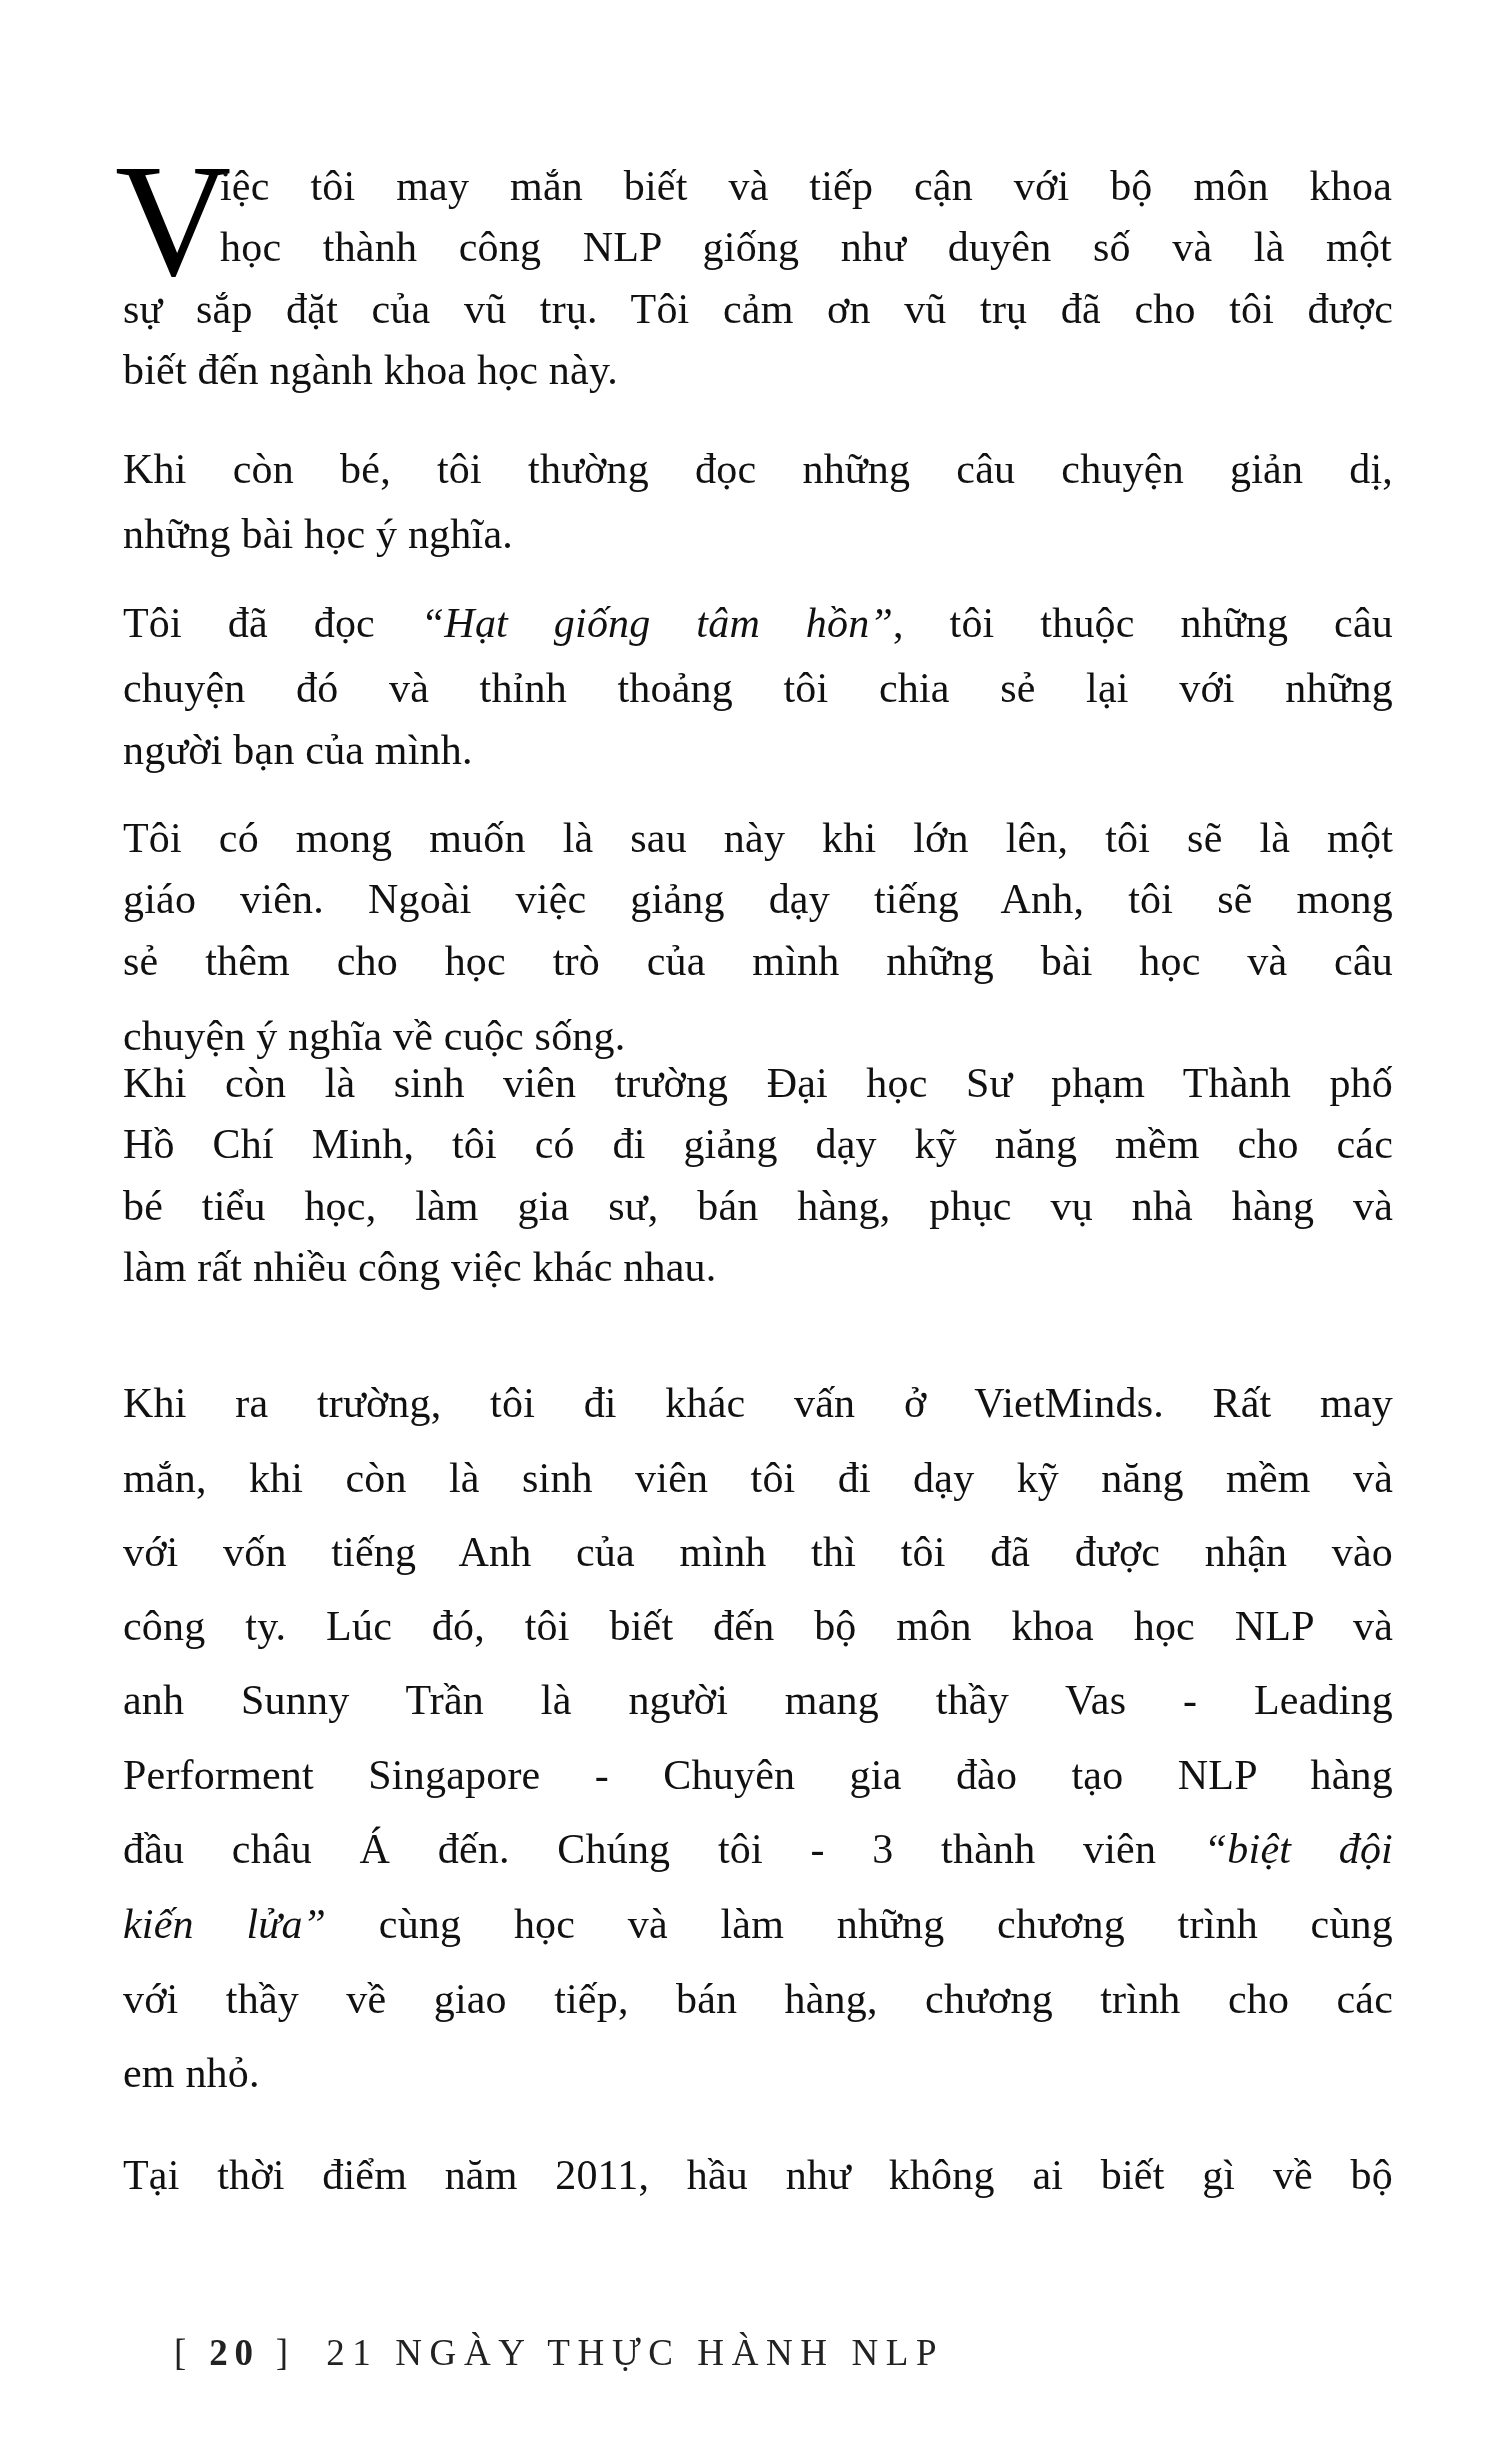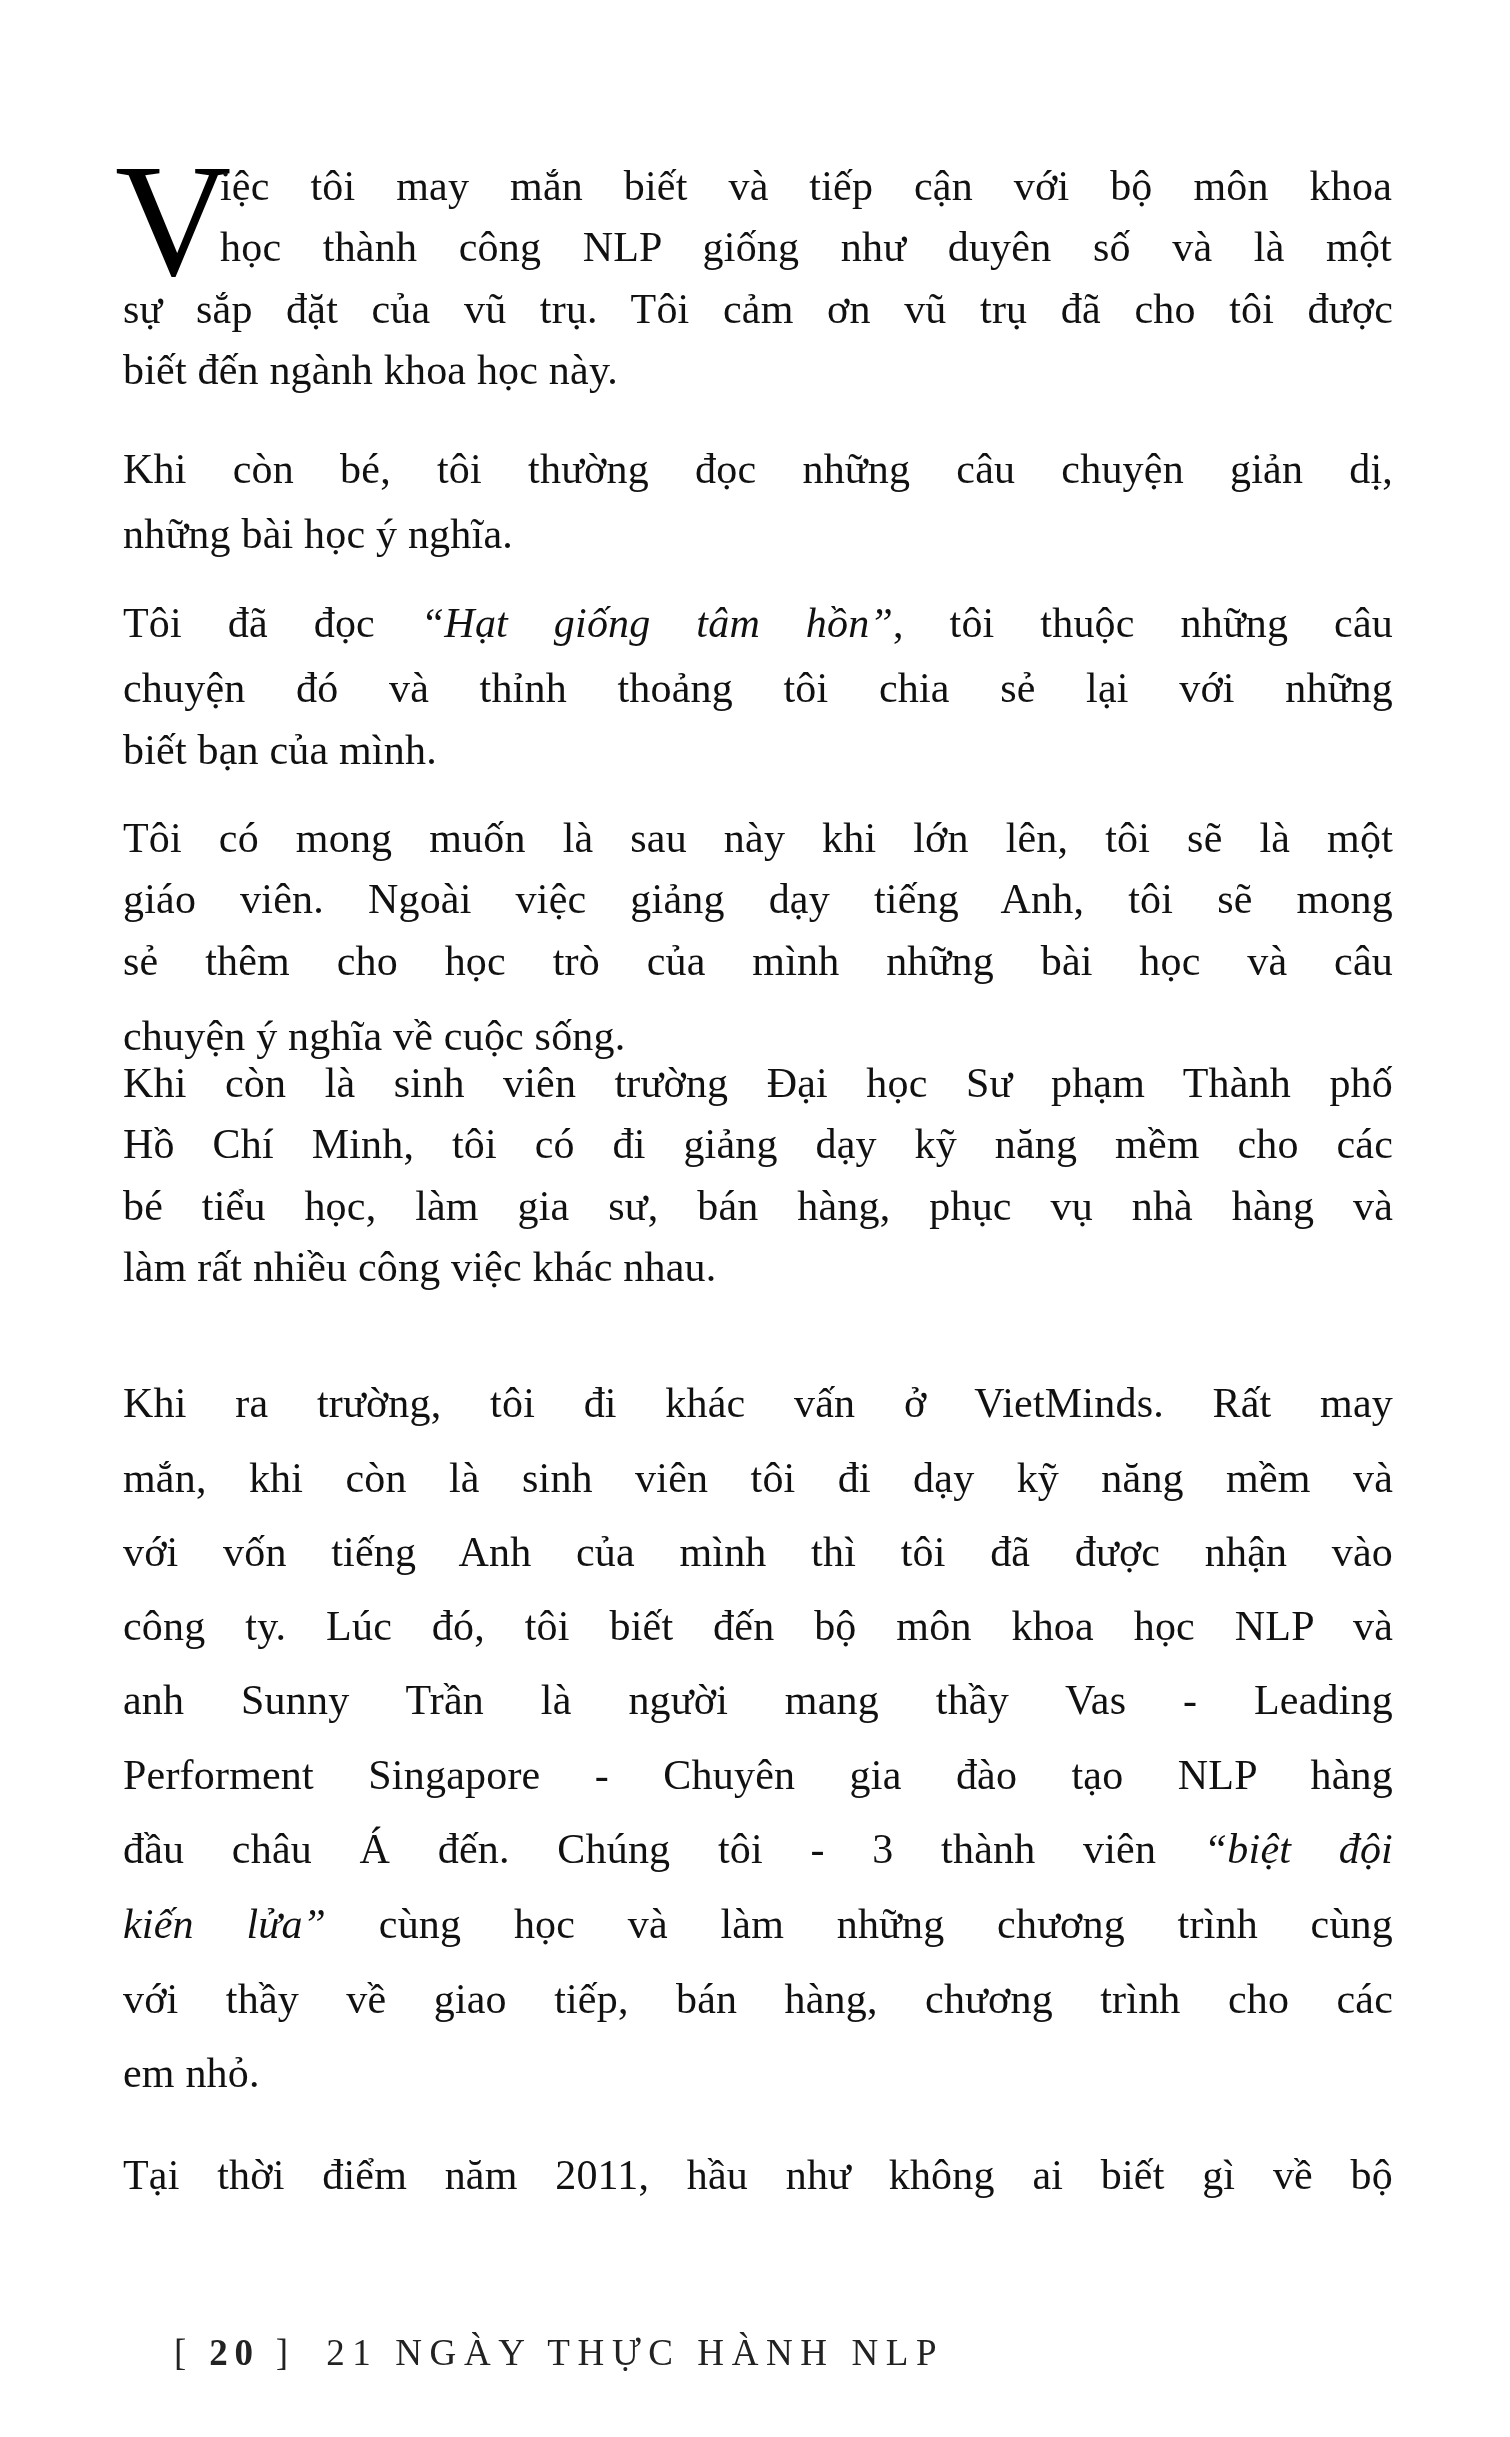--- a/index.html
+++ b/index.html
@@ -85,21 +85,21 @@
   </div>
 
   <div>
     <div class="line" style="top:444px">Khi còn bé, tôi thường đọc những câu chuyện giản dị,</div>
     <div class="line last" style="top:509px">những bài học ý nghĩa.</div>
   </div>
 
   <div>
     <div class="line" style="top:598px"><span>Tôi đã đọc </span><em>“Hạt giống tâm hồn”</em><span>, tôi thuộc những câu</span></div>
     <div class="line" style="top:663px">chuyện đó và thỉnh thoảng tôi chia sẻ lại với những</div>
-    <div class="line last" style="top:725px">biết bạn của mình.</div>
+    <div class="line last" style="top:725px">người bạn của mình.</div>
   </div>
 
   <div>
     <div class="line" style="top:813px">Tôi có mong muốn là sau này khi lớn lên, tôi sẽ là một</div>
     <div class="line" style="top:874px">giáo viên. Ngoài việc giảng dạy tiếng Anh, tôi sẽ mong</div>
     <div class="line" style="top:936px">sẻ thêm cho học trò của mình những bài học và câu</div>
     <div class="line last" style="top:1011px">chuyện ý nghĩa về cuộc sống.</div>
   </div>
 
   <div>

